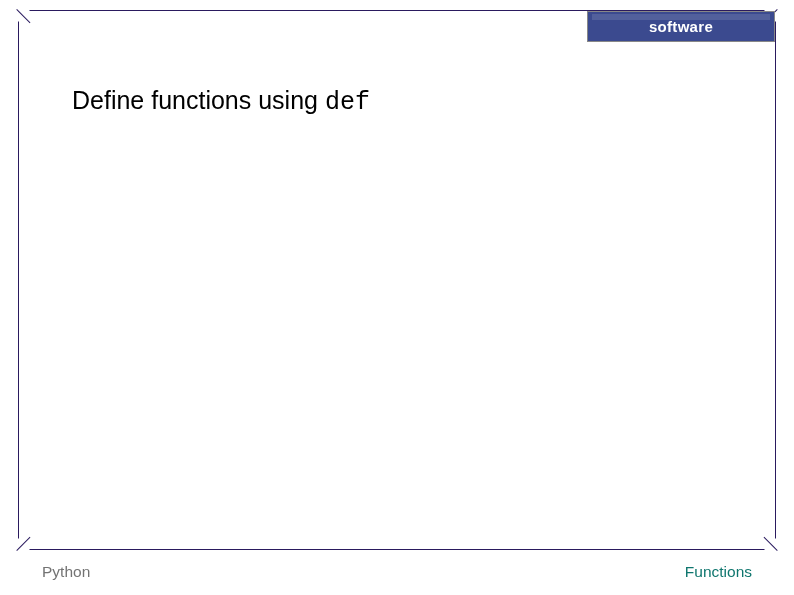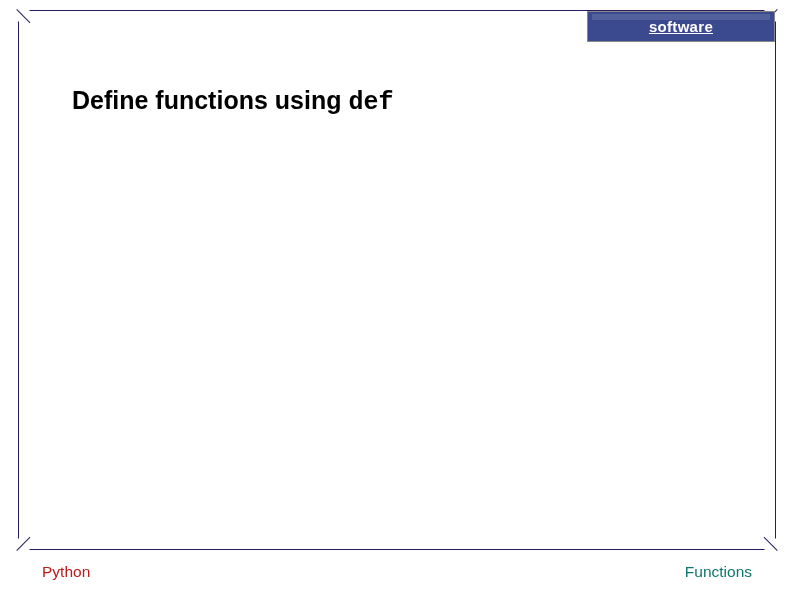--- a/index.html
+++ b/index.html
@@ -115,21 +115,20 @@
     flex: 1;
     background: #3b4a8f;
     display: flex;
     align-items: center;
     justify-content: center;
     color: #fff;
     font-weight: bold;
     font-size: 15px;
     letter-spacing: 0.3px;
     position: relative;
-    text-decoration: underline;
   }
   .logo-left::before {
     content: "";
     position: absolute;
     top: 2px;
     left: 4px;
     right: 4px;
     height: 6px;
     background: rgba(255,255,255,0.12);
   }
@@ -153,31 +152,31 @@
     right: 4px;
     height: 5px;
     background: rgba(128,128,160,0.2);
   }
   .slide-title {
     position: absolute;
     top: 86px;
     left: 72px;
     font-size: 25px;
     color: #000;
-    font-weight: bold;
+    font-weight: normal;
   }
   .slide-title .code-kw {
     font-family: "Courier New", Consolas, monospace;
   }
   .footer-left {
     position: absolute;
     bottom: 14px;
     left: 42px;
     font-size: 15.5px;
-    color: #b91c1c;
+    color: #737373;
   }
   .footer-right {
     position: absolute;
     bottom: 14px;
     right: 42px;
     font-size: 15.5px;
     color: #0f766e;
   }
 </style>
 </head>

